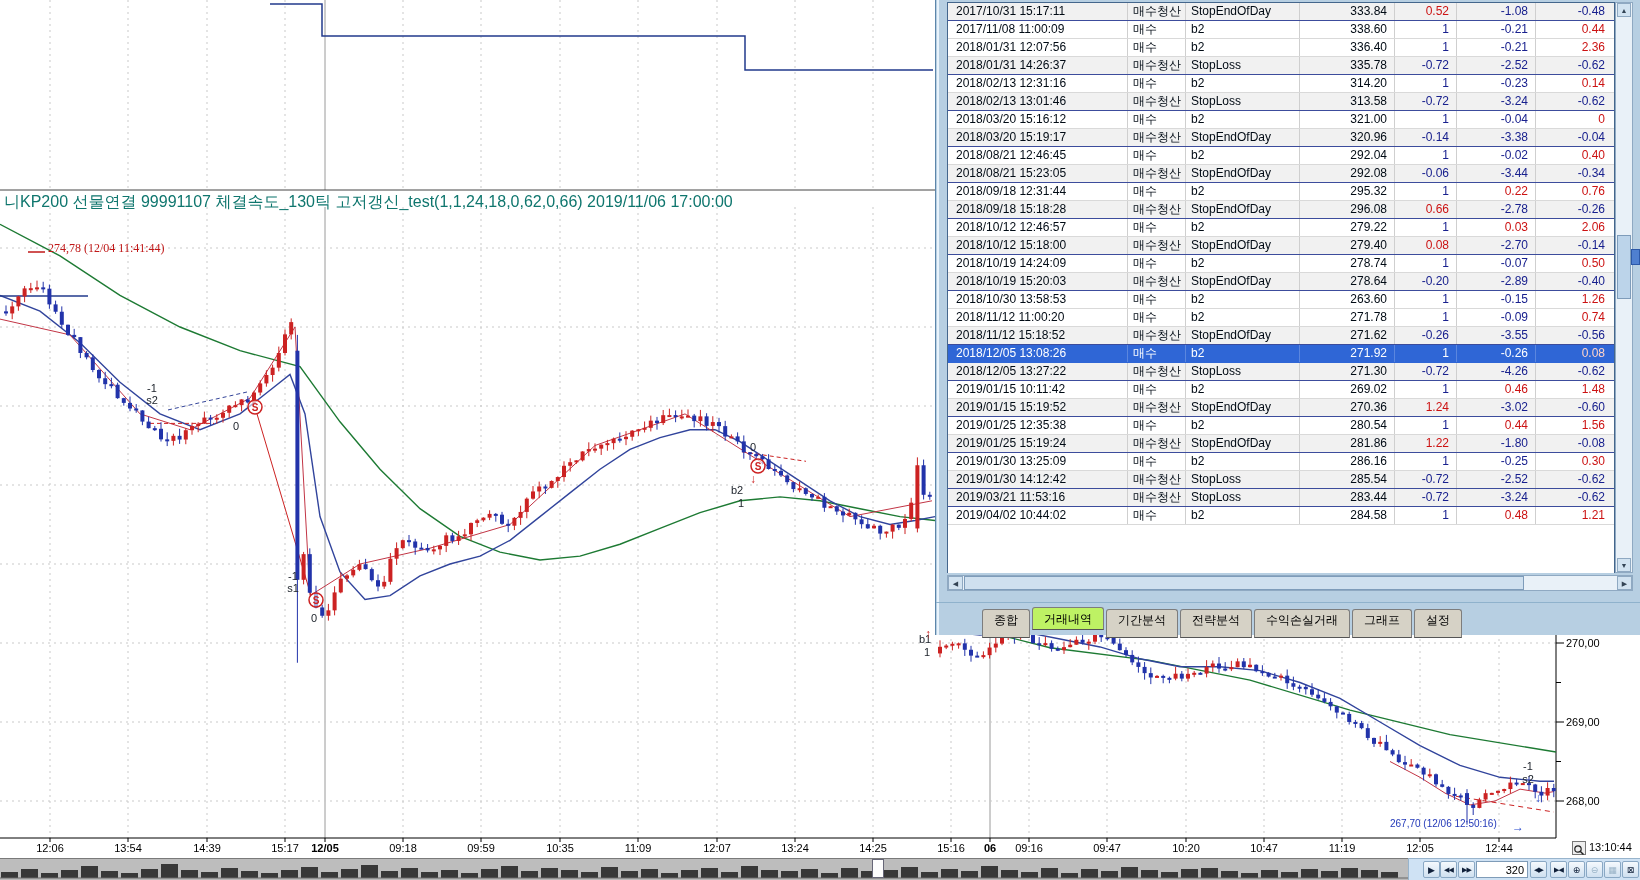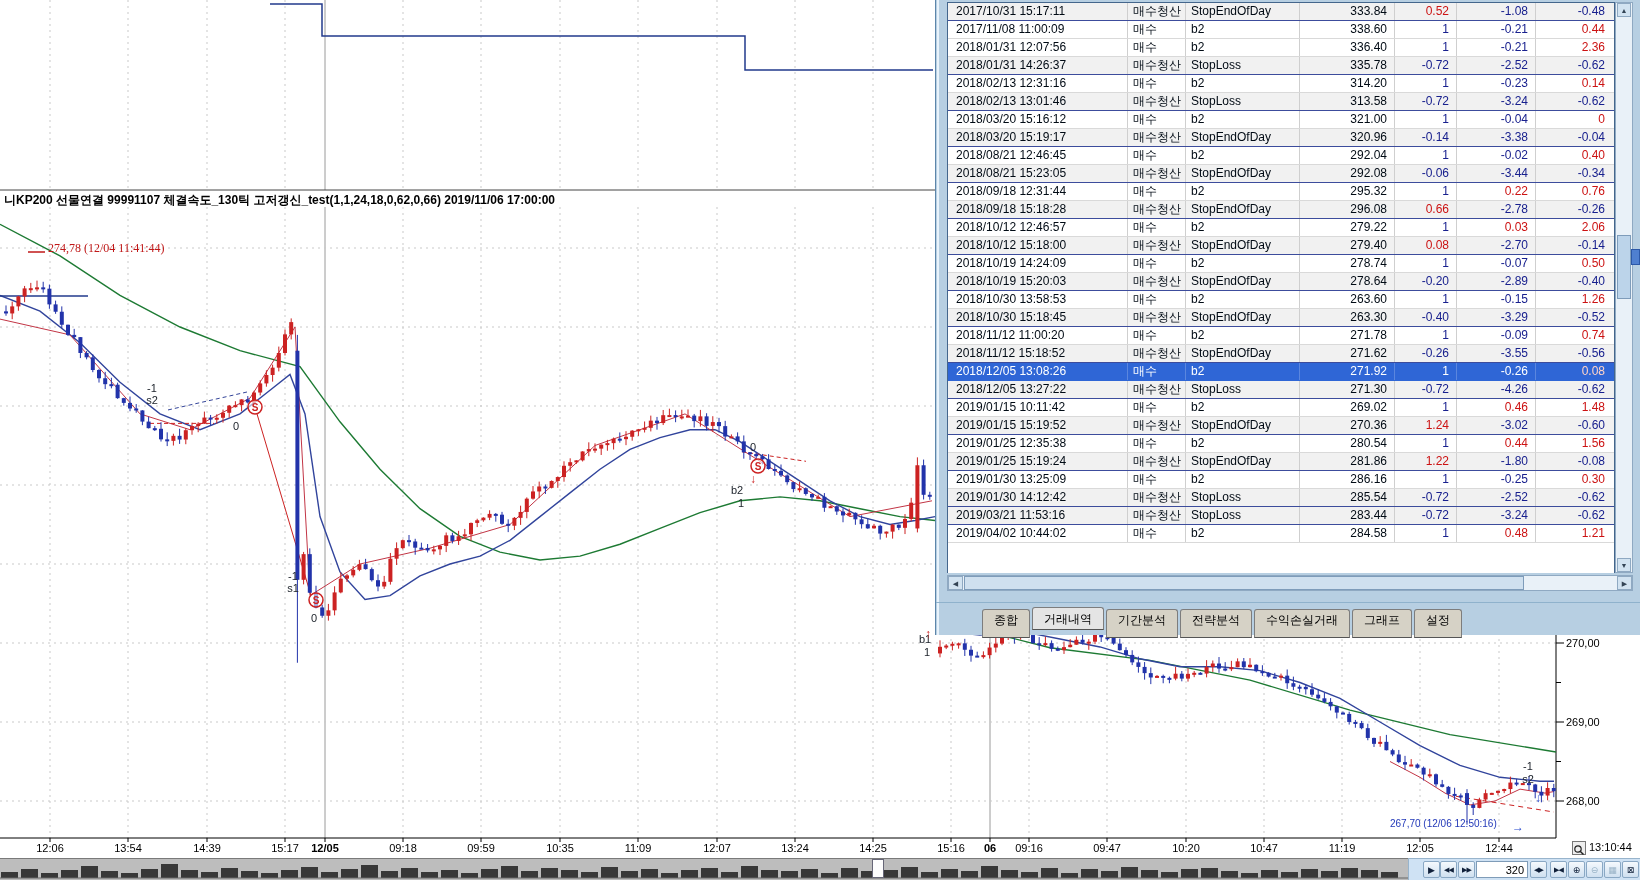--- a/index.html
+++ b/index.html
@@ -2,21 +2,21 @@
 <html><head>
 <meta charset="utf-8">
 <style>
   * { box-sizing: border-box; margin: 0; padding: 0; }
   html,body { width:1640px; height:880px; overflow:hidden; background:#fff; }
   #screen { position:relative; width:1640px; height:880px;
             font-family:"Liberation Sans","DejaVu Sans",sans-serif; }
   #chart-svg { position:absolute; left:0; top:0; }
 
   
-  .chart-title { position:absolute; left:4px; top:192px; font-size:12px; color:#000000; white-space:nowrap;font-weight:bold; }
+  .chart-title { position:absolute; left:4px; top:192px; font-size:16px; color:#0f766e; white-space:nowrap; }
   .anno-high { position:absolute; left:48px; top:241px; font-size:12px; color:#c01818; white-space:nowrap;font-family:Liberation Serif, serif; }
   .anno-low  { position:absolute; left:1390px; top:818px; font-size:10px; color:#2238b8; white-space:nowrap; }
 
   
   #panel { position:absolute; left:935px; top:0; width:705px; height:635px;
            background:#b7cfe2; border-left:1px solid #5d86aa; }
   #panel .inner-hl { position:absolute; left:1px; top:0; width:2px; height:635px; background:#e9f3fb; }
   #table-wrap { position:absolute; left:11px; top:2px; width:668px; height:571px;
                 background:#fff; overflow:hidden; border:1px solid #44668c; border-bottom:none; }
   .trow { position:relative; height:18px; line-height:17px; font-size:12px; color:#000a14;
@@ -51,21 +51,21 @@
                     background:#cfe0ef; border:1px solid #7e9cba; }
   #win-thumb { position:absolute; left:695px; top:249px; width:9px; height:16px;
                background:#4f7fd0; border:1px solid #2c58a8; }
 
   
   #tabbar { position:absolute; left:0; top:602px; width:705px; height:33px;
             border-top:1px solid #8fb2cc; }
   .tab { position:absolute; top:6px; height:29px; line-height:20px; padding:0 11px; font-size:12px;
          background:#d6d2c6; border:1px solid #7d7d7d; border-bottom:1px solid #555;
          border-radius:3px 3px 0 0; color:#000; }
-  .tab.active { background:#e5e5e5; top:4px; height:23px; line-height:22px; }
+  .tab.active { background:#bef264; top:4px; height:23px; line-height:22px; }
 
   
   #bottom-strip { position:absolute; left:0; top:858px; width:1640px; height:22px;
                   background:#b9b9b9; border-top:1px solid #7a7a7a; }
   #vol-svg { position:absolute; left:0; top:859px; }
   #strip-thumb { position:absolute; left:872px; top:859px; width:12px; height:19px;
                  background:#fdfdfd; border:1px solid #667; }
   #nav-bar { position:absolute; left:1408px; top:858px; width:232px; height:22px;
              background:#cfe2f4; border-top:1px solid #98b4cc; border-left:1px solid #98b4cc; }
   .nav-btn { position:absolute; top:2px; width:17px; height:17px; font-size:9px; text-align:center;
@@ -760,21 +760,20 @@
         <div class="trow alt pair-end"><span class="tc c1 ">2018/03/20 15:19:17</span><span class="tc c2 ">매수청산</span><span class="tc c3 ">StopEndOfDay</span><span class="tc c4 ">320.96</span><span class="tc c5 neg">-0.14</span><span class="tc c6 neg">-3.38</span><span class="tc c7 v3 neg">-0.04</span></div>
         <div class="trow"><span class="tc c1 ">2018/08/21 12:46:45</span><span class="tc c2 ">매수</span><span class="tc c3 ">b2</span><span class="tc c4 ">292.04</span><span class="tc c5 neg">1</span><span class="tc c6 neg">-0.02</span><span class="tc c7 v3 pos">0.40</span></div>
         <div class="trow alt pair-end"><span class="tc c1 ">2018/08/21 15:23:05</span><span class="tc c2 ">매수청산</span><span class="tc c3 ">StopEndOfDay</span><span class="tc c4 ">292.08</span><span class="tc c5 neg">-0.06</span><span class="tc c6 neg">-3.44</span><span class="tc c7 v3 neg">-0.34</span></div>
         <div class="trow"><span class="tc c1 ">2018/09/18 12:31:44</span><span class="tc c2 ">매수</span><span class="tc c3 ">b2</span><span class="tc c4 ">295.32</span><span class="tc c5 neg">1</span><span class="tc c6 pos">0.22</span><span class="tc c7 v3 pos">0.76</span></div>
         <div class="trow alt pair-end"><span class="tc c1 ">2018/09/18 15:18:28</span><span class="tc c2 ">매수청산</span><span class="tc c3 ">StopEndOfDay</span><span class="tc c4 ">296.08</span><span class="tc c5 pos">0.66</span><span class="tc c6 neg">-2.78</span><span class="tc c7 v3 neg">-0.26</span></div>
         <div class="trow"><span class="tc c1 ">2018/10/12 12:46:57</span><span class="tc c2 ">매수</span><span class="tc c3 ">b2</span><span class="tc c4 ">279.22</span><span class="tc c5 neg">1</span><span class="tc c6 pos">0.03</span><span class="tc c7 v3 pos">2.06</span></div>
         <div class="trow alt pair-end"><span class="tc c1 ">2018/10/12 15:18:00</span><span class="tc c2 ">매수청산</span><span class="tc c3 ">StopEndOfDay</span><span class="tc c4 ">279.40</span><span class="tc c5 pos">0.08</span><span class="tc c6 neg">-2.70</span><span class="tc c7 v3 neg">-0.14</span></div>
         <div class="trow"><span class="tc c1 ">2018/10/19 14:24:09</span><span class="tc c2 ">매수</span><span class="tc c3 ">b2</span><span class="tc c4 ">278.74</span><span class="tc c5 neg">1</span><span class="tc c6 neg">-0.07</span><span class="tc c7 v3 pos">0.50</span></div>
         <div class="trow alt pair-end"><span class="tc c1 ">2018/10/19 15:20:03</span><span class="tc c2 ">매수청산</span><span class="tc c3 ">StopEndOfDay</span><span class="tc c4 ">278.64</span><span class="tc c5 neg">-0.20</span><span class="tc c6 neg">-2.89</span><span class="tc c7 v3 neg">-0.40</span></div>
         <div class="trow"><span class="tc c1 ">2018/10/30 13:58:53</span><span class="tc c2 ">매수</span><span class="tc c3 ">b2</span><span class="tc c4 ">263.60</span><span class="tc c5 neg">1</span><span class="tc c6 neg">-0.15</span><span class="tc c7 v3 pos">1.26</span></div>
-        <div class="trow alt pair-end"><span class="tc c1 ">2018/10/30 15:18:45</span><span class="tc c2 ">매수청산</span><span class="tc c3 ">StopEndOfDay</span><span class="tc c4 ">263.30</span><span class="tc c5 neg">-0.40</span><span class="tc c6 neg">-3.29</span><span class="tc c7 v3 neg">-0.52</span></div>
         <div class="trow"><span class="tc c1 ">2018/11/12 11:00:20</span><span class="tc c2 ">매수</span><span class="tc c3 ">b2</span><span class="tc c4 ">271.78</span><span class="tc c5 neg">1</span><span class="tc c6 neg">-0.09</span><span class="tc c7 v3 pos">0.74</span></div>
         <div class="trow alt pair-end"><span class="tc c1 ">2018/11/12 15:18:52</span><span class="tc c2 ">매수청산</span><span class="tc c3 ">StopEndOfDay</span><span class="tc c4 ">271.62</span><span class="tc c5 neg">-0.26</span><span class="tc c6 neg">-3.55</span><span class="tc c7 v3 neg">-0.56</span></div>
         <div class="trow sel"><span class="tc c1 ">2018/12/05 13:08:26</span><span class="tc c2 ">매수</span><span class="tc c3 ">b2</span><span class="tc c4 ">271.92</span><span class="tc c5 neg">1</span><span class="tc c6 neg">-0.26</span><span class="tc c7 v3 pos">0.08</span></div>
         <div class="trow alt pair-end"><span class="tc c1 ">2018/12/05 13:27:22</span><span class="tc c2 ">매수청산</span><span class="tc c3 ">StopLoss</span><span class="tc c4 ">271.30</span><span class="tc c5 neg">-0.72</span><span class="tc c6 neg">-4.26</span><span class="tc c7 v3 neg">-0.62</span></div>
         <div class="trow"><span class="tc c1 ">2019/01/15 10:11:42</span><span class="tc c2 ">매수</span><span class="tc c3 ">b2</span><span class="tc c4 ">269.02</span><span class="tc c5 neg">1</span><span class="tc c6 pos">0.46</span><span class="tc c7 v3 pos">1.48</span></div>
         <div class="trow alt pair-end"><span class="tc c1 ">2019/01/15 15:19:52</span><span class="tc c2 ">매수청산</span><span class="tc c3 ">StopEndOfDay</span><span class="tc c4 ">270.36</span><span class="tc c5 pos">1.24</span><span class="tc c6 neg">-3.02</span><span class="tc c7 v3 neg">-0.60</span></div>
         <div class="trow"><span class="tc c1 ">2019/01/25 12:35:38</span><span class="tc c2 ">매수</span><span class="tc c3 ">b2</span><span class="tc c4 ">280.54</span><span class="tc c5 neg">1</span><span class="tc c6 pos">0.44</span><span class="tc c7 v3 pos">1.56</span></div>
         <div class="trow alt pair-end"><span class="tc c1 ">2019/01/25 15:19:24</span><span class="tc c2 ">매수청산</span><span class="tc c3 ">StopEndOfDay</span><span class="tc c4 ">281.86</span><span class="tc c5 pos">1.22</span><span class="tc c6 neg">-1.80</span><span class="tc c7 v3 neg">-0.08</span></div>
         <div class="trow"><span class="tc c1 ">2019/01/30 13:25:09</span><span class="tc c2 ">매수</span><span class="tc c3 ">b2</span><span class="tc c4 ">286.16</span><span class="tc c5 neg">1</span><span class="tc c6 neg">-0.25</span><span class="tc c7 v3 pos">0.30</span></div>
         <div class="trow alt pair-end"><span class="tc c1 ">2019/01/30 14:12:42</span><span class="tc c2 ">매수청산</span><span class="tc c3 ">StopLoss</span><span class="tc c4 ">285.54</span><span class="tc c5 neg">-0.72</span><span class="tc c6 neg">-2.52</span><span class="tc c7 v3 neg">-0.62</span></div>

